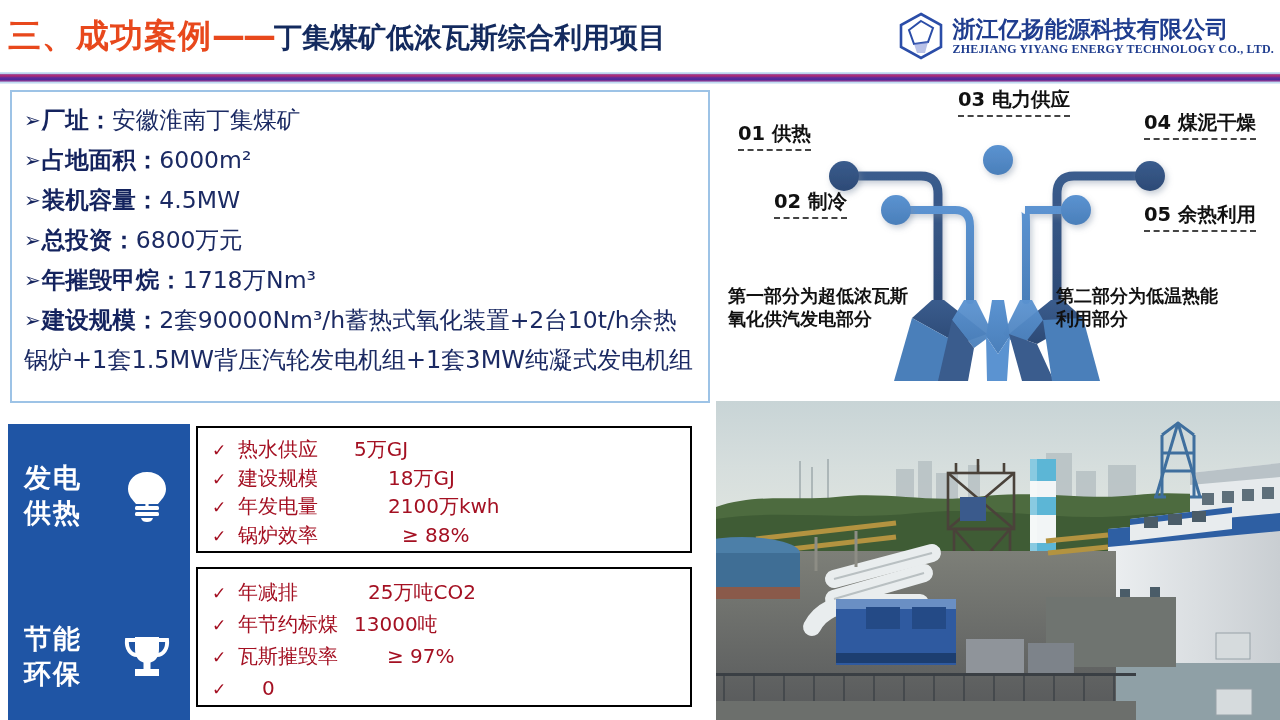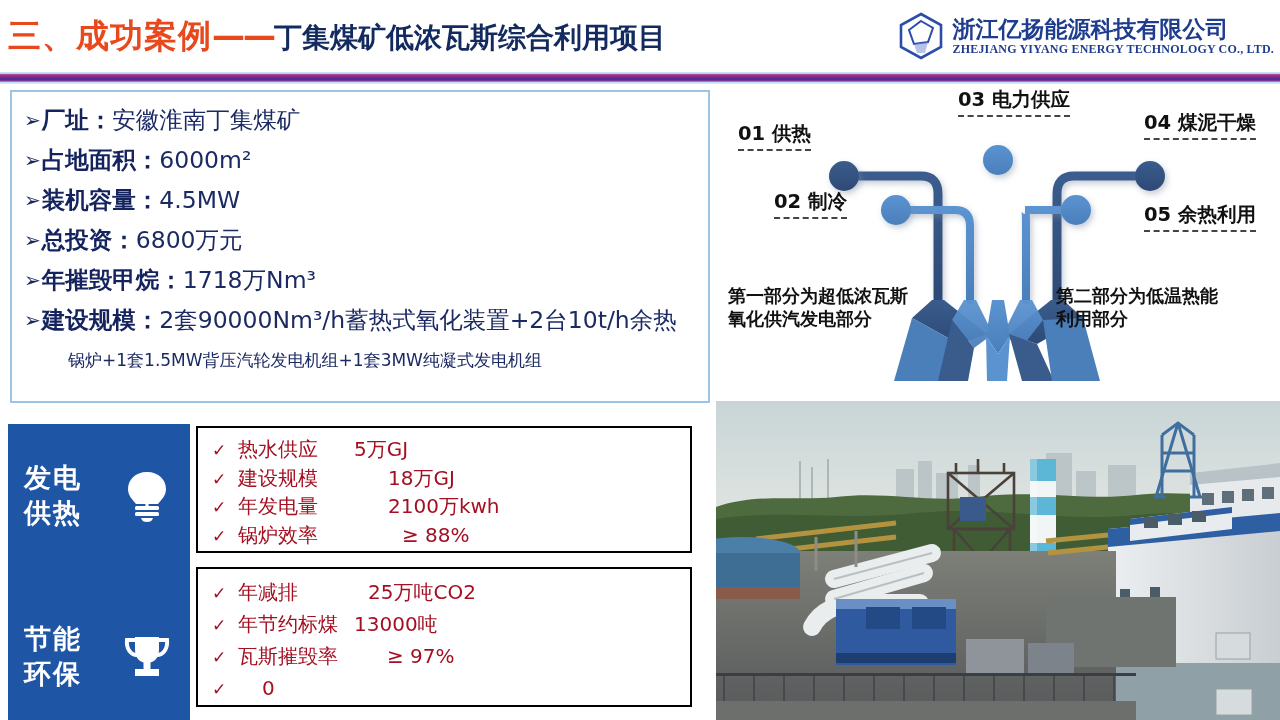--- a/index.html
+++ b/index.html
@@ -64,22 +64,22 @@
     font-size:23.5px; color:#14235e;
     line-height:39px; white-space:nowrap;
   }
   .bullet {
     font-size:20px; color:#14235e; font-weight:bold;
     margin-right:1px; transform:translateY(-1px);
   }
   .lbl { font-weight:bold; color:#14235e; }
   .val { font-weight:normal; color:#1b2a63; }
   .info-wrap {
-    font-size:17px; color:#1b2a63; line-height:39px;
-    white-space:nowrap; font-weight:normal;margin-left:44px;
+    font-size:24px; color:#1b2a63; line-height:39px;
+    white-space:nowrap; font-weight:normal;
   }
 
   
   .badge {
     position:absolute; left:8px; width:182px;
     background:#1f55a5;
     display:flex; align-items:center; justify-content:space-between;
     padding:0 14px 0 16px;
   }
   #badge-1 { top:424px; height:141px; }

